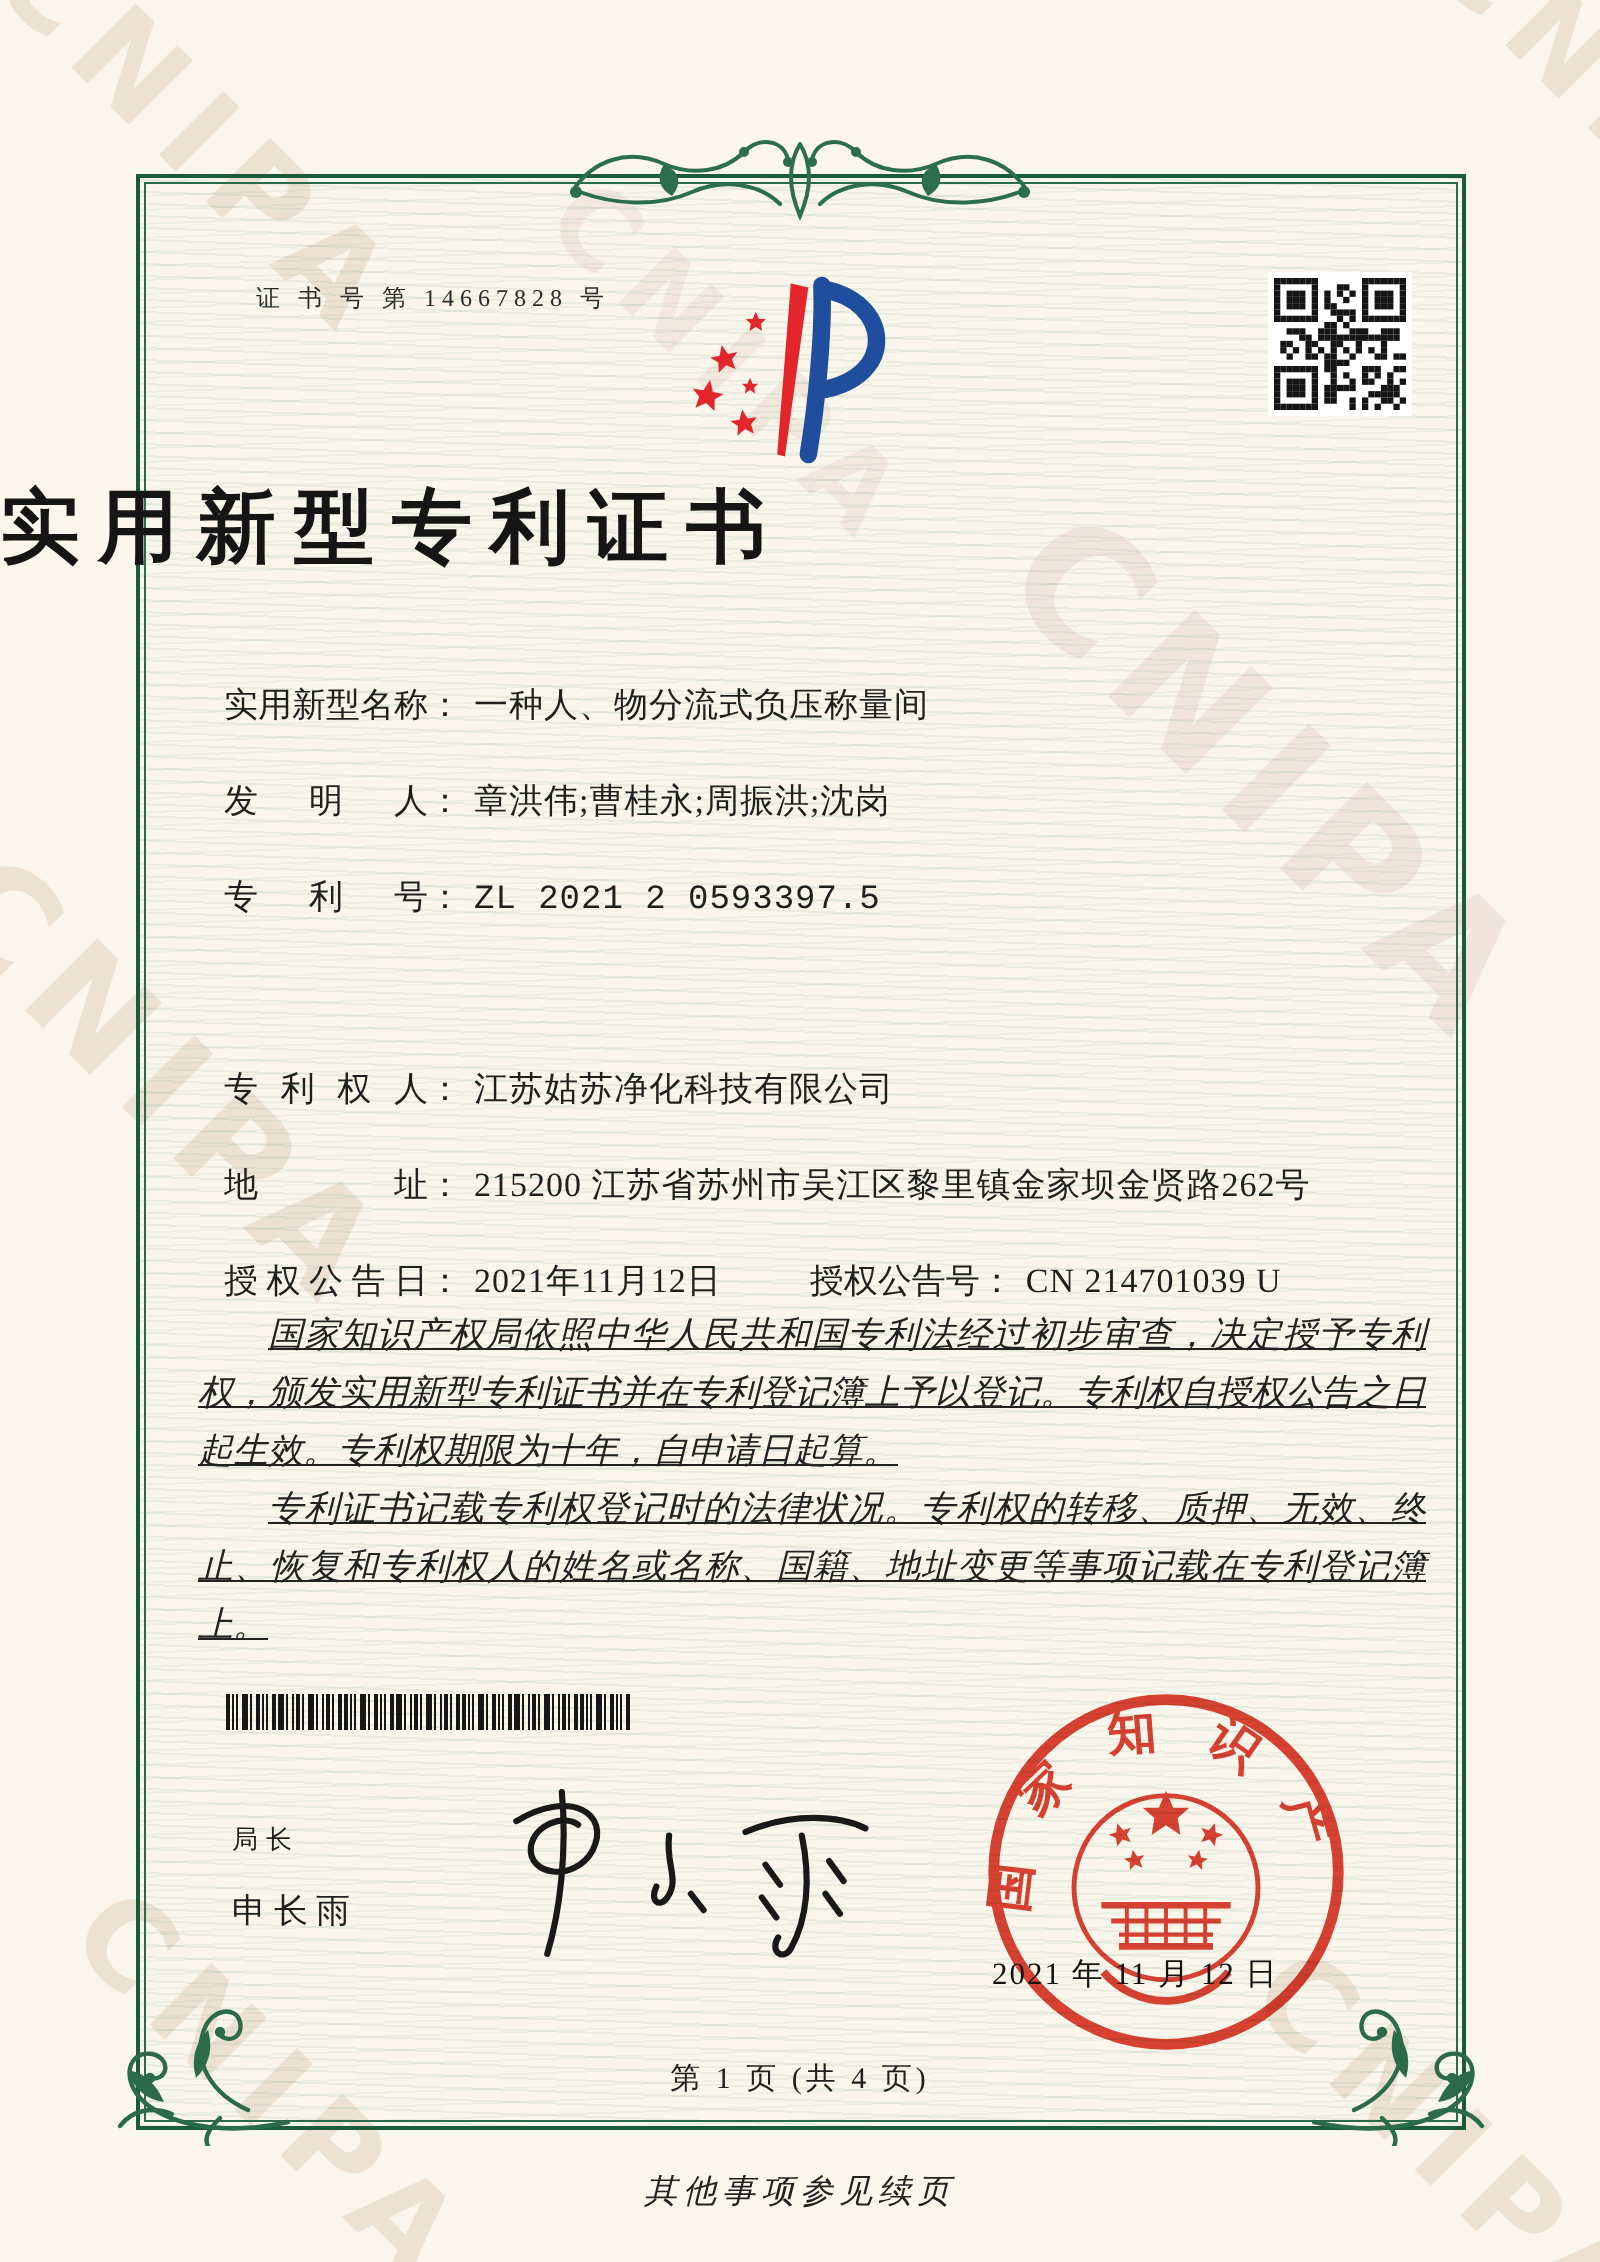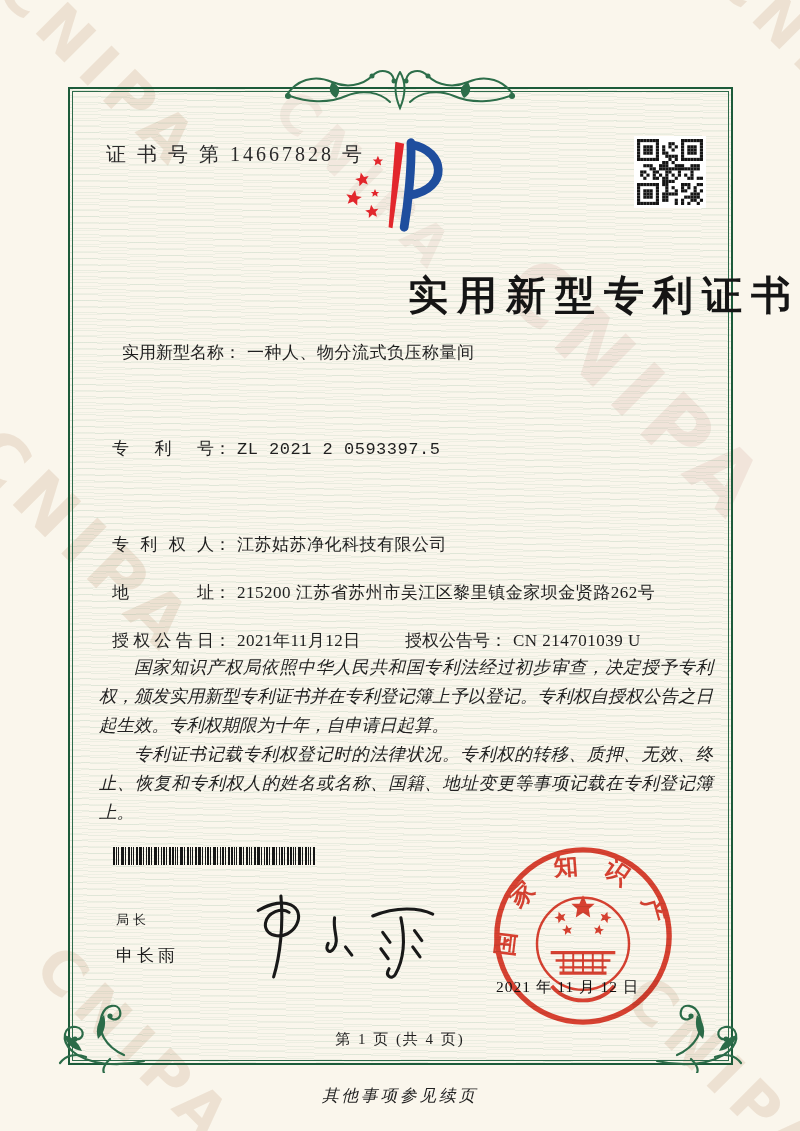--- a/index.html
+++ b/index.html
@@ -23,40 +23,40 @@
     background:
       repeating-linear-gradient(2deg, rgba(120,170,138,.13) 0 1px, transparent 1px 6px),
       repeating-linear-gradient(-2deg, rgba(120,170,138,.09) 0 1px, transparent 1px 7px);
   }
   .frame-inner{
     position:absolute; left:2px; top:2px; right:2px; bottom:2px;
     border:1px solid #2d6a4a; pointer-events:none;
   }
   .orn{ position:absolute; pointer-events:none; }
   
-  .cert-no{ position:absolute; left:106px; top:141px; font-size:20px; letter-spacing:3px; color:#2b2b2b; }
+  .cert-no{ position:absolute; left:128px; top:141px; font-size:12px; letter-spacing:3px; color:#2b2b2b; }
   .qr{ position:absolute; left:634px; top:136px; width:72px; height:72px; background:#fff; padding:3px; box-sizing:border-box; }
   .logo{ position:absolute; left:344px; top:134px; width:130px; height:102px; }
   .title{
-    position:absolute; left:0; top:236px; width:100%; text-align:right;
-    font-size:40px; font-weight:bold; letter-spacing:9px; color:#151515;margin-top:32px;
+    position:absolute; left:0; top:236px; width:100%; text-align:left;
+    font-size:40px; font-weight:bold; letter-spacing:9px; color:#151515;
   }
   
   .frow{ position:absolute; left:112px; width:600px; height:24px; font-size:17px; white-space:nowrap; }
   .flabel{ display:inline-block; width:102px; text-align:justify; text-align-last:justify; vertical-align:top; }
   .fcolon{ display:inline-block; margin-right:6px; }
   .fvalue{ letter-spacing:0.5px; }
   .fpair2{ margin-left:44px; }
   
   .paras{
     position:absolute; left:99px; top:653px; width:614px;
     font-size:17.5px; line-height:29px; text-align:justify;
     font-style:italic; color:#222;
   }
-  .paras p{ margin:0; text-indent:2em; }
+  .paras p{ margin:0; text-indent:2em;text-decoration:underline; }
   
   .barcode{ position:absolute; left:113px; top:847px; width:207px; height:18px; display:flex; align-items:stretch; }
   .barcode div{ background:#161616; }
   
   .sig-title{ position:absolute; left:116px; top:911px; font-size:13px; letter-spacing:4px; }
   .sig-name{ position:absolute; left:116px; top:944px; font-size:17px; letter-spacing:4px; }
   .sig-script{ position:absolute; left:240px; top:886px; width:200px; height:100px; }
   
   .seal{ position:absolute; left:487px; top:843px; width:192px; height:186px; mix-blend-mode:multiply; opacity:.92; }
   .seal-date{ position:absolute; left:496px; top:977px; width:160px; font-size:15.5px; letter-spacing:1px; color:#111; white-space:nowrap; }
@@ -369,22 +369,25 @@
       <polygon points="51,8 60,10 48,97 44,96"></polygon>
     </g>
     <g stroke="#1f4e9e" fill="none" stroke-linecap="round">
       <path d="M67,9 C68,34 64,72 60,96" stroke-width="9"></path>
       <path d="M68,11 C102,17 107,56 66,63" stroke-width="9"></path>
     </g>
   </svg>
 
   <div class="title">实用新型专利证书</div>
 
-  <div class="frow" style="top:341px;margin-left:10px;">
+  <div class="frow" style="top:341px;">
     <span class="flabel">实用新型名称</span><span class="fcolon">：</span><span class="fvalue">一种人、物分流式负压称量间</span>
+  </div>
+  <div class="frow" style="top:389px;">
+    <span class="flabel">发明人</span><span class="fcolon">：</span><span class="fvalue">章洪伟;曹桂永;周振洪;沈岗</span>
   </div>
   <div class="frow" style="top:437px;font-family:Liberation Mono, monospace;">
     <span class="flabel">专利号</span><span class="fcolon">：</span><span class="fvalue">ZL 2021 2 0593397.5</span>
   </div>
   <div class="frow" style="top:533px;">
     <span class="flabel">专利权人</span><span class="fcolon">：</span><span class="fvalue">江苏姑苏净化科技有限公司</span>
   </div>
   <div class="frow" style="top:581px;">
     <span class="flabel">地址</span><span class="fcolon">：</span><span class="fvalue">215200 江苏省苏州市吴江区黎里镇金家坝金贤路262号</span>
   </div>

